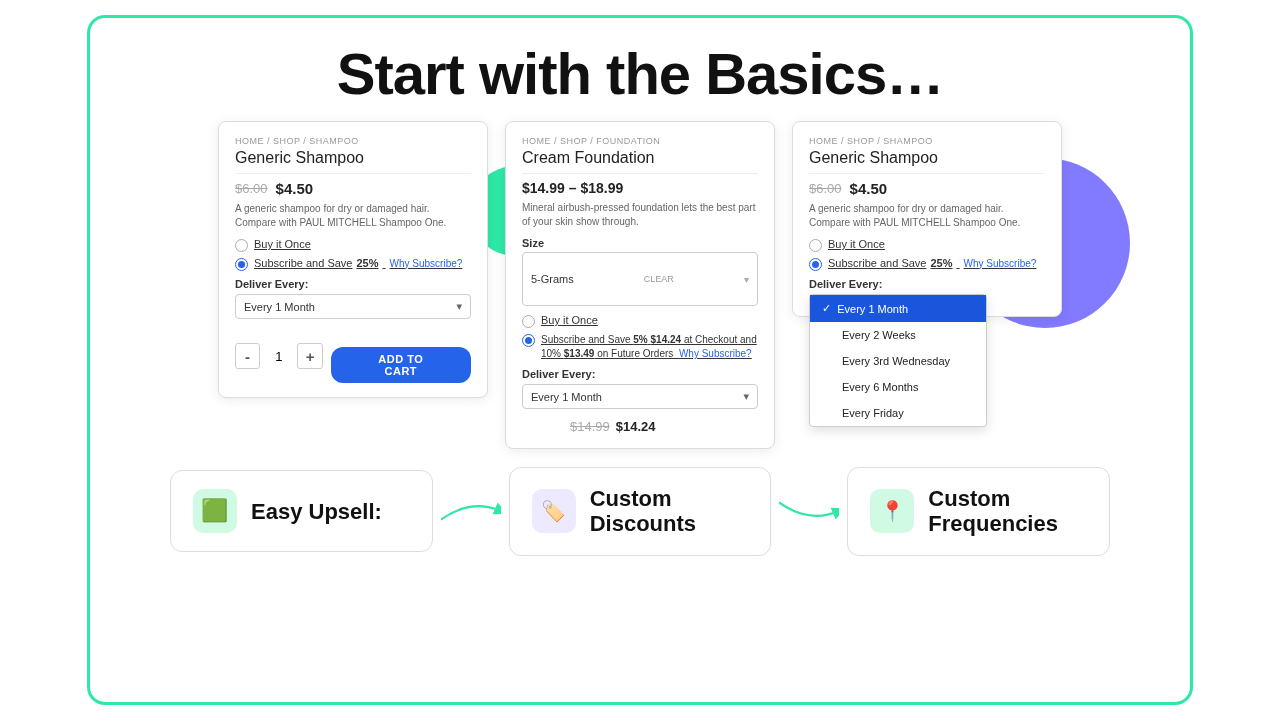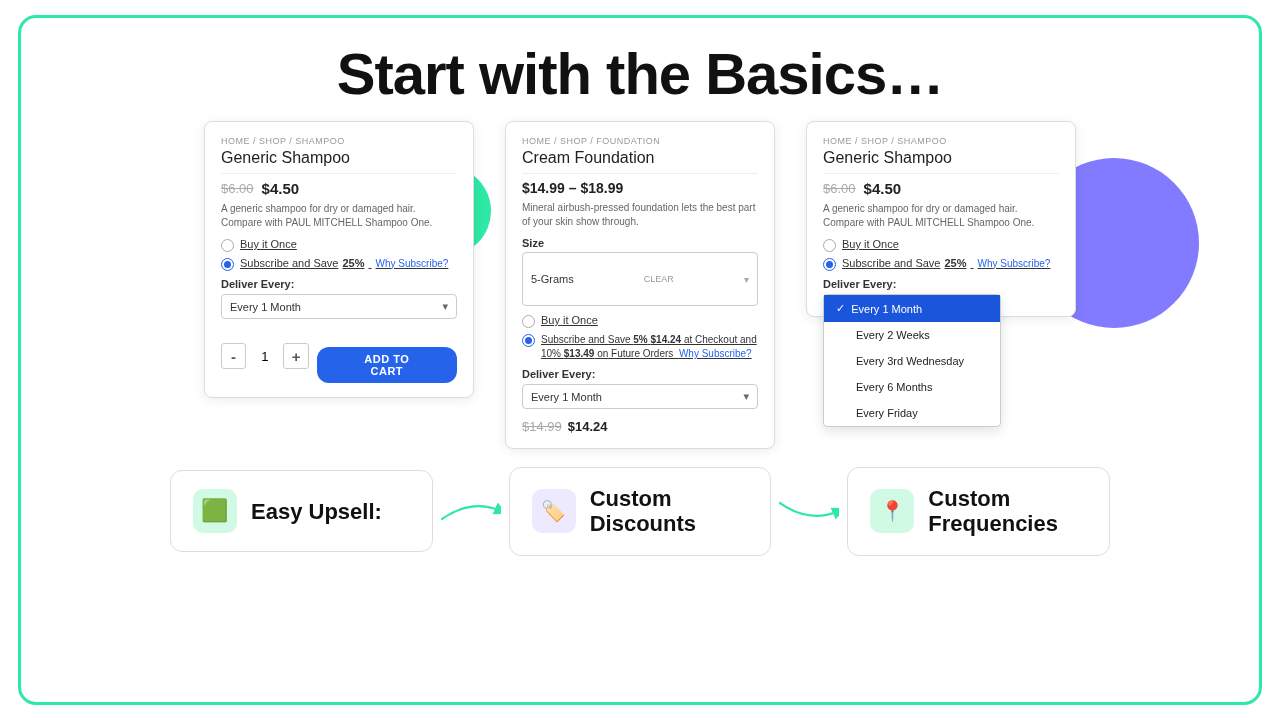--- a/index.html
+++ b/index.html
@@ -7,21 +7,21 @@
       font-family: -apple-system, BlinkMacSystemFont, 'Segoe UI', Helvetica, Arial, sans-serif;
       background: #fff;
       width: 1280px;
       height: 720px;
       overflow: hidden;
       display: flex;
       align-items: center;
       justify-content: center;
     }
     .outer-border {
-      width: 1244px;
+      width: 1106px;
       height: 690px;
       border: 3px solid #2ee8a5;
       border-radius: 18px;
       background: #fff;
       position: relative;
       overflow: hidden;
       display: flex;
       flex-direction: column;
       align-items: center;
     }
@@ -29,21 +29,21 @@
       font-size: 58px;
       font-weight: 900;
       color: #111;
       text-align: center;
       margin-top: 22px;
       letter-spacing: -1px;
     }
     .cards-row {
       display: flex;
       flex-direction: row;
-      gap: 31px;
+      gap: 17px;
       margin-top: 14px;
       align-items: flex-start;
       justify-content: center;
       position: relative;
     }
 
     
     .blob {
       position: absolute;
       border-radius: 50%;
@@ -258,20 +258,21 @@
       letter-spacing: 0.5px;
       text-transform: uppercase;
       margin-top: 18px;
     }
     .strike-price-row {
       display: flex;
       align-items: flex-end;
       gap: 6px;
       margin-top: 10px;
       font-size: 13px;
+      margin-left: 48px;
     }
     .strike-old { text-decoration: line-through; color: #aaa; }
     .strike-new { font-weight: 700; color: #222; }
 
     
     .dropdown-popup {
       border: 1px solid #ccc;
       border-radius: 4px;
       background: #fff;
       position: absolute;

